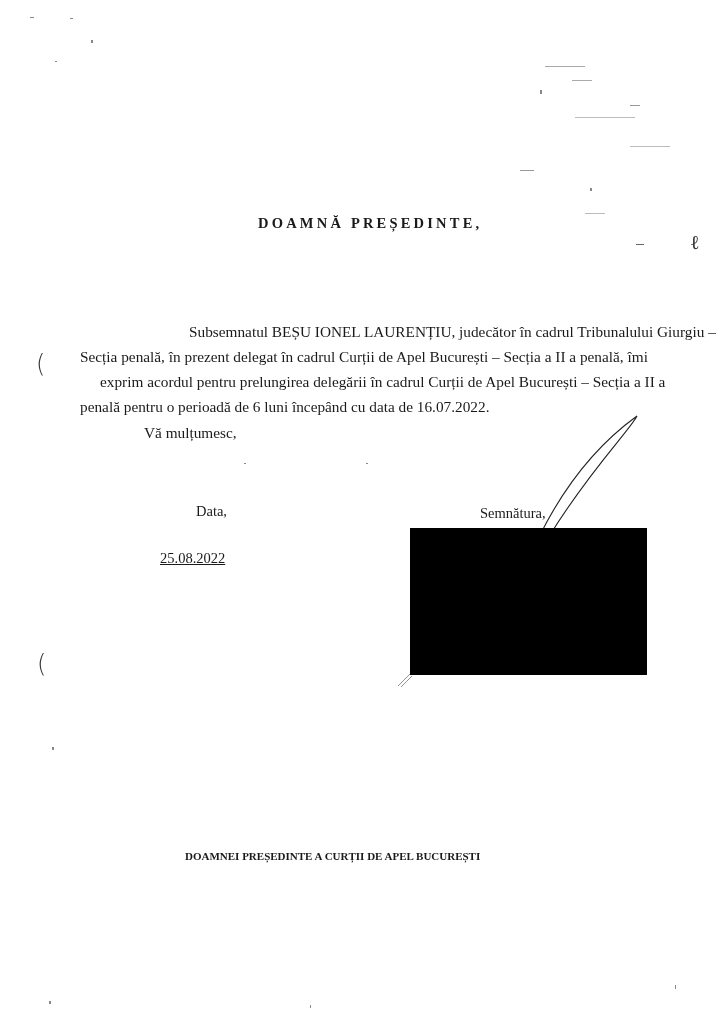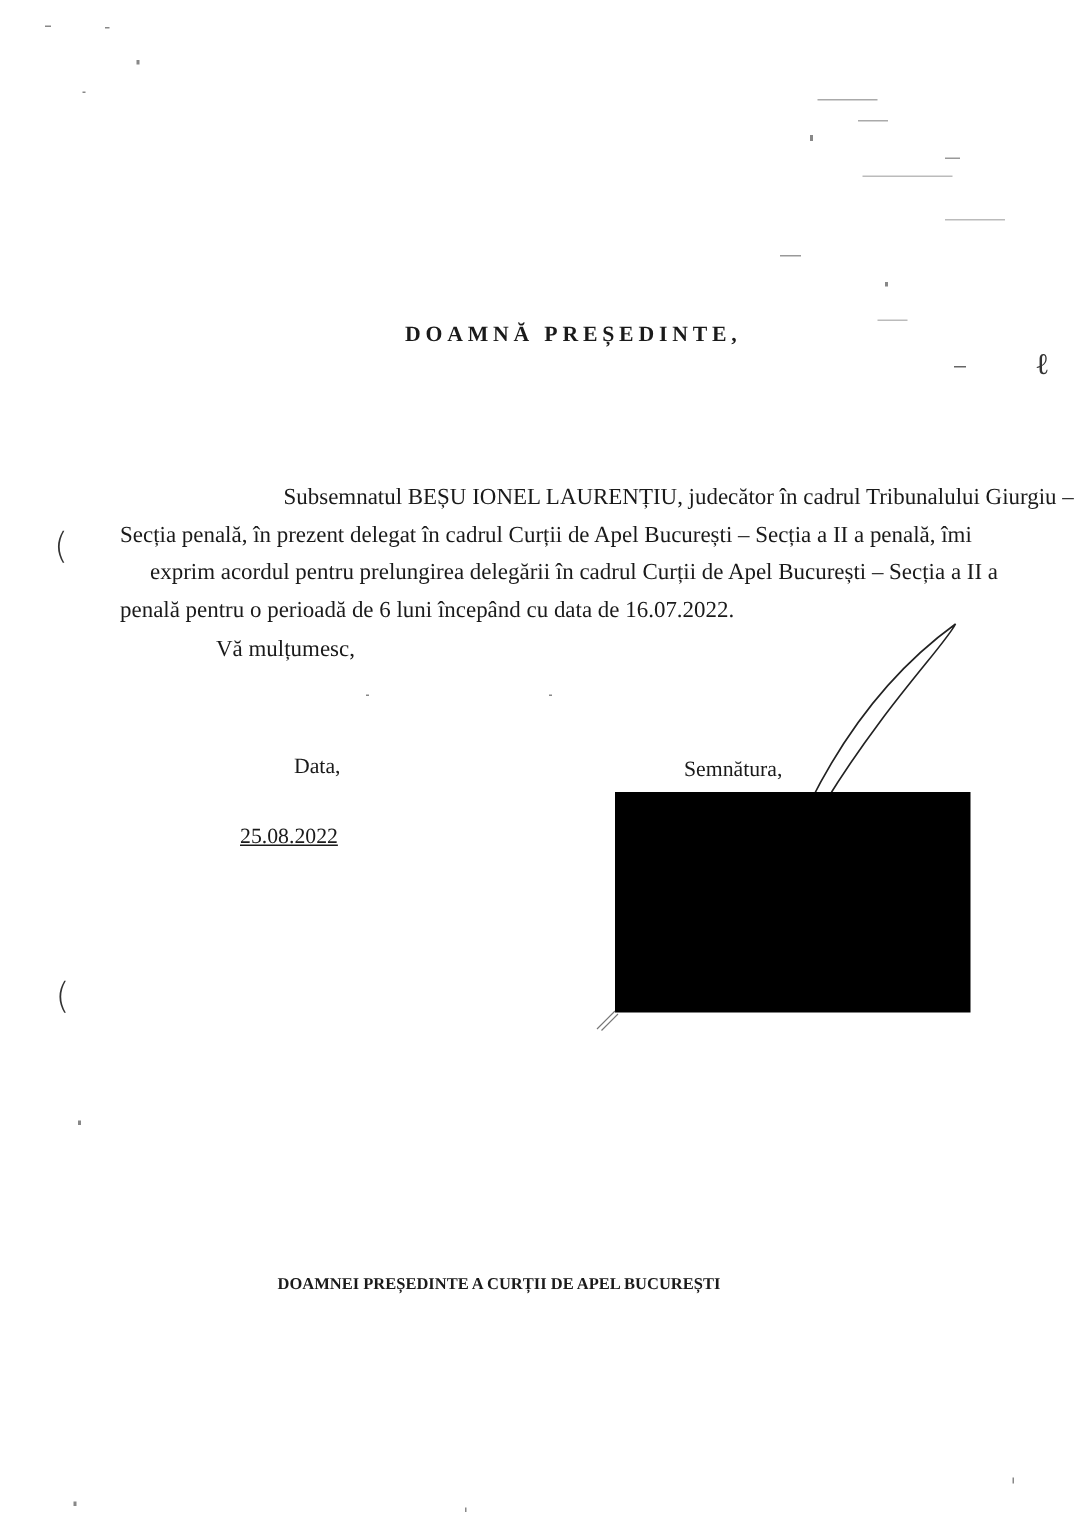--- a/index.html
+++ b/index.html
@@ -1,28 +1,28 @@
 <!DOCTYPE html>
 <html><head>
 <meta charset="utf-8">
 <style>
   html, body { margin: 0; padding: 0; background: #ffffff; }
   body { width: 724px; height: 1024px; position: relative; overflow: hidden;
          font-family: "Liberation Serif", serif; color: #1a1a1a; }
   .abs { position: absolute; }
-  .title { left: 258px; top: 215px; font-weight: bold; font-size: 14.5px; letter-spacing: 3.2px; white-space: nowrap; margin-left: 12px; }
+  .title { left: 258px; top: 215px; font-weight: bold; font-size: 14.5px; letter-spacing: 3.2px; white-space: nowrap; }
   .body-line { left: 80px; font-size: 15.3px; white-space: nowrap; line-height: 20px; }
   .l1 { left: 145px; top: 322px; margin-left: 44px; }
   .l2 { top: 347px; }
   .l3 { top: 372px; margin-left: 20px; }
   .l4 { top: 397px; }
   .thanks { left: 144px; top: 424px; font-size: 15.3px; }
   .date-label { left: 178px; top: 503px; font-size: 14.5px; margin-left: 18px; }
   .date-value { left: 160px; top: 550px; font-size: 14.5px; text-decoration: underline; }
-  .sig-label { left: 456px; top: 505px; font-size: 14.5px; text-align: center; }
+  .sig-label { left: 480px; top: 505px; font-size: 14.5px; text-align: center; }
   .redaction { left: 410px; top: 528px; width: 237px; height: 147px; background: #000; }
   .footer-title { left: 185px; top: 850px; font-weight: bold; font-size: 11px; white-space: nowrap; }
   .paren { font-size: 24px; color: #333; font-family: "DejaVu Sans", sans-serif; font-weight: 200; }
   .speck { position: absolute; background: #888; height: 1px; }
 </style>
 </head>
 <body>
 
 <div>
   <div class="speck" style="left:30px;top:17px;width:4px;"></div>

